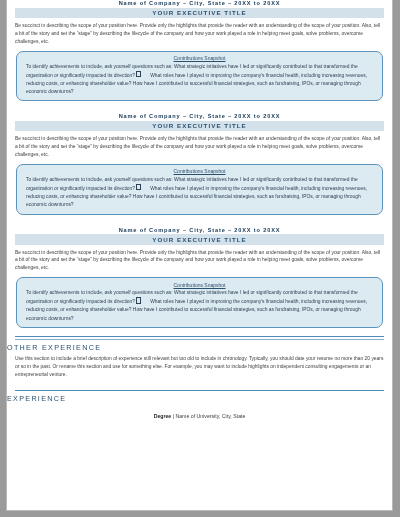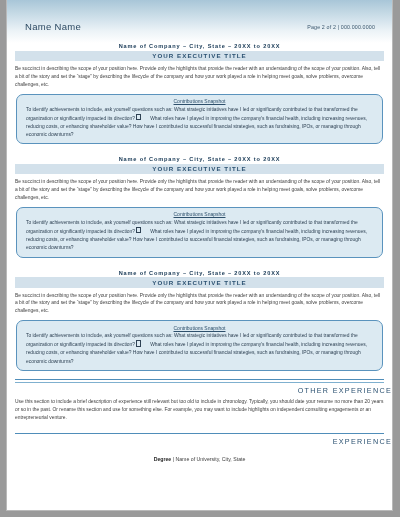--- a/index.html
+++ b/index.html
@@ -110,21 +110,21 @@
   
   .section-rule {
     margin: 0 8px;
     border-top: 1px solid #4f8db9;
   }
   .section-rule.thin {
     border-top: 0.7px solid #7fb0cf;
     margin-top: 1.5px;
   }
   .section-title {
-    text-align: right;
+    text-align: left;
     font-size: 7.2px;
     color: #2b5171;
     letter-spacing: 1.3px;
     padding: 3px 0 3px 0;
   }
   .section-body {
     margin: 0 8px;
     font-size: 4.9px;
     line-height: 1.62;
     color: #3d3d3d;
@@ -137,24 +137,20 @@
   }
   .edu-line b { color: #1f1f1f; }
   .spacer-12 { height: 12px; }
   .spacer-8 { height: 8px; }
 </style>
 </head>
 <body>
 
 <div class="page">
 
-  <div class="page-header">
-    <div class="hdr-name">Name Name</div>
-    <div class="hdr-meta">Page 2 of 2  |  000.000.0000</div>
-  </div>
 
   <div class="job">
     <div class="company-line">Name of Company – City, State – 20XX to 20XX</div>
     <div class="title-band">YOUR EXECUTIVE TITLE</div>
     <div class="job-desc">Be succinct in describing the scope of your position here. Provide only the highlights that provide the reader with an understanding of the scope of your position. Also, tell a bit of the story and set the “stage” by describing the lifecycle of the company and how your work played a role in helping meet goals, solve problems, overcome challenges, etc.</div>
     <div class="snapshot">
       <div class="snapshot-title">Contributions Snapshot</div>
       <div class="snapshot-body"><span>To identify achievements to include, ask yourself questions such as: What strategic initiatives have I led or significantly contributed to that transformed the organization or significantly impacted its direction?</span><span class="missing-glyph"></span><span>What roles have I played in improving the company’s financial health, including increasing revenues, reducing costs, or enhancing shareholder value? How have I contributed to successful financial strategies, such as fundraising, IPOs, or managing through economic downturns?</span></div>
     </div>
   </div>

